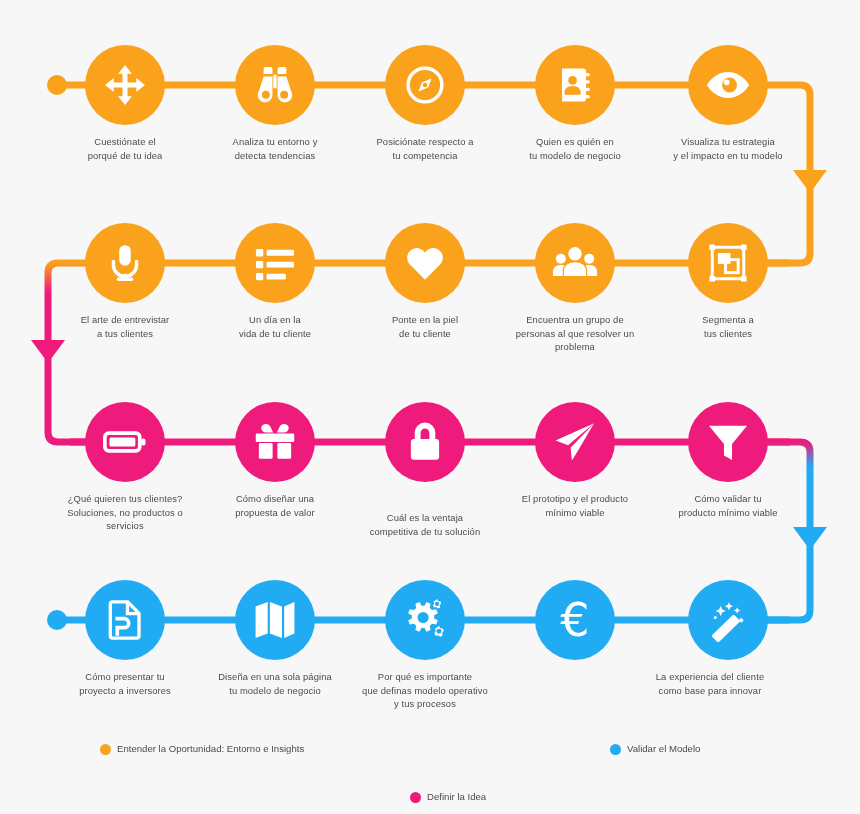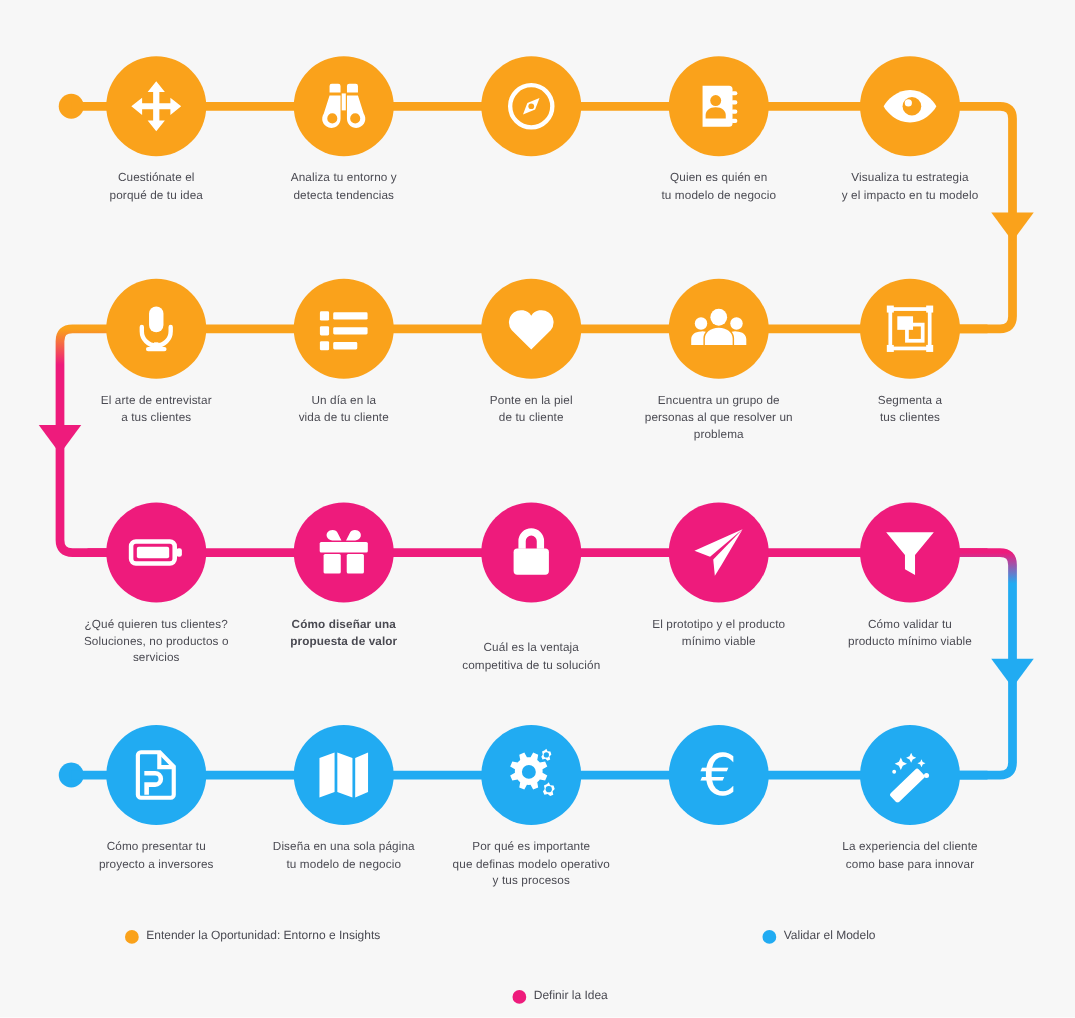--- a/index.html
+++ b/index.html
@@ -157,20 +157,22 @@
 
   <div class="node" style="left:385px; top:45px; background:#FAA21B;">
     <span class="icon-wrap">
       <svg width="44" height="44" viewBox="0 0 24 24" fill="none">
         <circle cx="12" cy="12" r="9.2" stroke="#ffffff" stroke-width="1.9"></circle>
         <path d="M15.6 8.4 L10.3 10.6 L8.4 15.6 L13.7 13.4 Z" fill="#ffffff"></path>
         <circle cx="12" cy="12" r="1.25" fill="#FAA21B"></circle>
       </svg>
     </span>
   </div>
+  <div class="caption" style="left:340px; top:135px; width:170px;">Posiciónate respecto a
+tu competencia</div>
 
   <div class="node" style="left:535px; top:45px; background:#FAA21B;">
     <span class="icon-wrap">
       <svg width="42" height="42" viewBox="0 0 24 24" fill="#ffffff">
         <path d="M4.6 2.6 h12.1 a1.6 1.6 0 0 1 1.6 1.6 v15.6 a1.6 1.6 0 0 1-1.6 1.6 H4.6 Z"></path>
         <rect x="17.6" y="5.1" width="2.9" height="1.9" rx="0.9"></rect>
         <rect x="17.6" y="9.3" width="2.9" height="1.9" rx="0.9"></rect>
         <rect x="17.6" y="13.5" width="2.9" height="1.9" rx="0.9"></rect>
         <rect x="17.6" y="17.7" width="2.9" height="1.9" rx="0.9"></rect>
         <circle cx="10.6" cy="9.4" r="2.5" fill="#FAA21B"></circle>
@@ -280,21 +282,21 @@
     <span class="icon-wrap">
       <svg width="44" height="44" viewBox="0 0 24 24" fill="#ffffff">
         <path d="M7.1 2.2 C5.3 2.2 4.2 3.6 4.6 5 c0.3 1 1.3 1.6 2.4 1.8 H11 L9.4 3.6 C9 2.7 8.2 2.2 7.1 2.2Z"></path>
         <path d="M16.9 2.2 C18.7 2.2 19.8 3.6 19.4 5 c-0.3 1-1.3 1.6-2.4 1.8 H13 l1.6-3.2 c0.4-0.9 1.2-1.4 2.3-1.4Z"></path>
         <rect x="1.5" y="7.4" width="21" height="4.6" rx="0.7"></rect>
         <rect x="3.2" y="12.6" width="7.5" height="8.6" rx="0.7"></rect>
         <rect x="13.3" y="12.6" width="7.5" height="8.6" rx="0.7"></rect>
       </svg>
     </span>
   </div>
-  <div class="caption" style="left:195px; top:492px; width:160px;font-weight:bold;">Cómo diseñar una
+  <div class="caption" style="left:195px; top:492px; width:160px;">Cómo diseñar una
 propuesta de valor</div>
 
   <div class="node" style="left:385px; top:402px; background:#EE1B7C;">
     <span class="icon-wrap">
       <svg width="44" height="44" viewBox="0 0 24 24" fill="#ffffff">
         <path d="M12 1.4 a5.6 5.6 0 0 0-5.6 5.6 v3.4 h3.2 V7 a2.4 2.4 0 0 1 4.8 0 v3.4 h3.2 V7 A5.6 5.6 0 0 0 12 1.4Z"></path>
         <rect x="4.3" y="10.3" width="15.4" height="11.4" rx="1.6"></rect>
       </svg>
     </span>
   </div>
@@ -372,21 +374,21 @@
         <rect x="2.3" y="14.0" width="17.0" height="5.3" rx="1.1" transform="rotate(-44 10.8 16.6)"></rect>
         <path d="M16.1 8.4 l1.6-1.6 1.6 1.6 -1.6 1.6Z" fill="#21ABF2"></path>
         <path d="M8.0 4.4 l0.85 1.85 1.85 0.85 -1.85 0.85 -0.85 1.85 -0.85-1.85 -1.85-0.85 1.85-0.85Z"></path>
         <path d="M12.5 2.3 l0.7 1.5 1.5 0.7 -1.5 0.7 -0.7 1.5 -0.7-1.5 -1.5-0.7 1.5-0.7Z"></path>
         <path d="M17.0 5.1 l0.55 1.2 1.2 0.55 -1.2 0.55 -0.55 1.2 -0.55-1.2 -1.2-0.55 1.2-0.55Z"></path>
         <circle cx="19.2" cy="12.2" r="1.1"></circle>
         <circle cx="5.1" cy="10.6" r="0.85"></circle>
       </svg>
     </span>
   </div>
-  <div class="caption" style="left:638px; top:670px; width:180px;">La experiencia del cliente
+  <div class="caption" style="left:620px; top:670px; width:180px;">La experiencia del cliente
 como base para innovar</div>
 
   <div id="legend">
     <div class="legend-item" style="left:100px;">
       <span class="legend-dot" style="background:#FAA21B;"></span>
       <span class="legend-label">Entender la Oportunidad: Entorno e Insights</span>
     </div>
     <div class="legend-item" style="left:410px;margin-top:48px;">
       <span class="legend-dot" style="background:#EE1B7C;"></span>
       <span class="legend-label">Definir la Idea</span>

